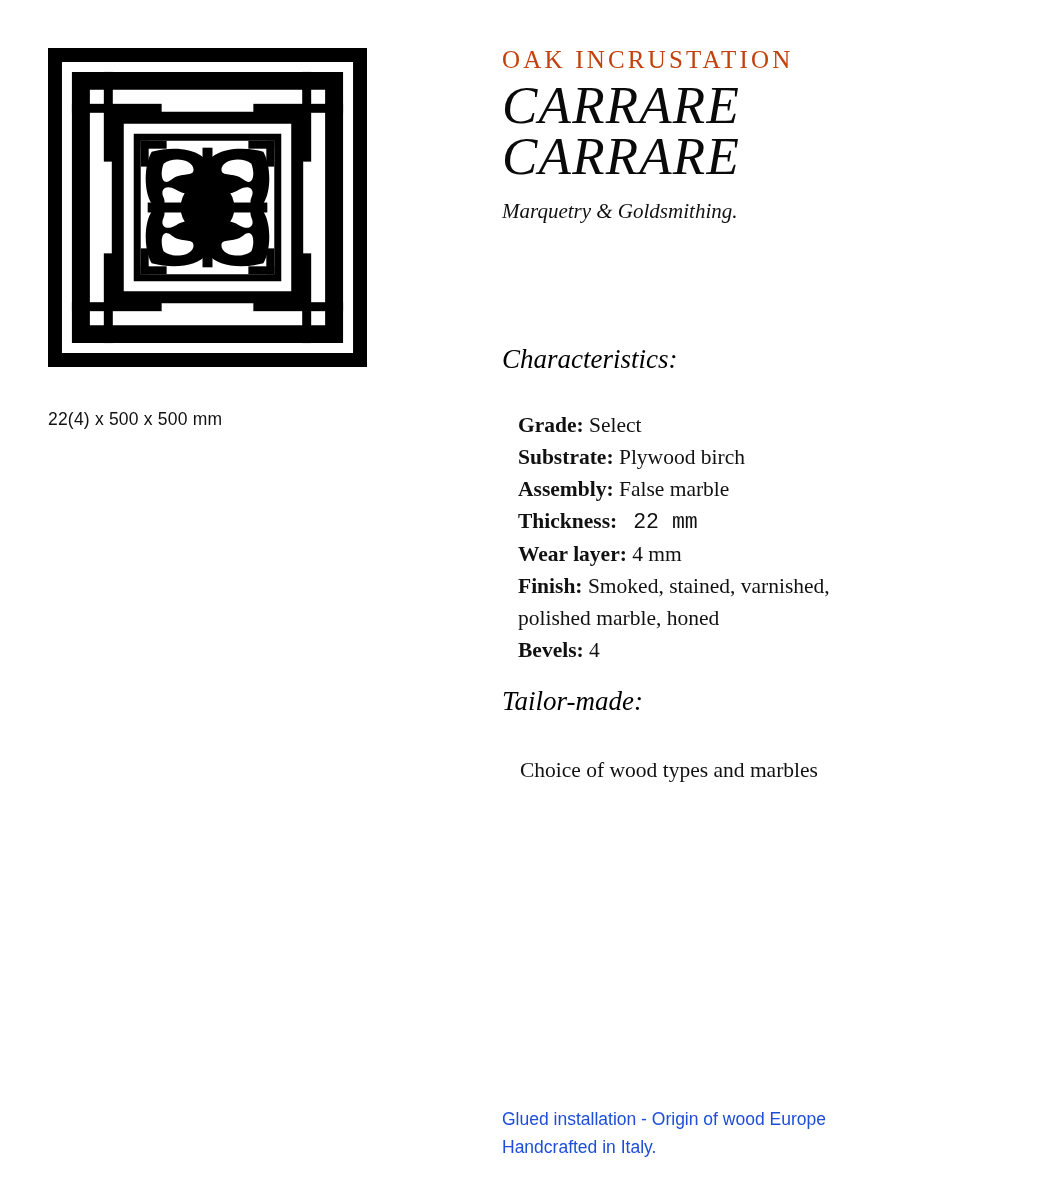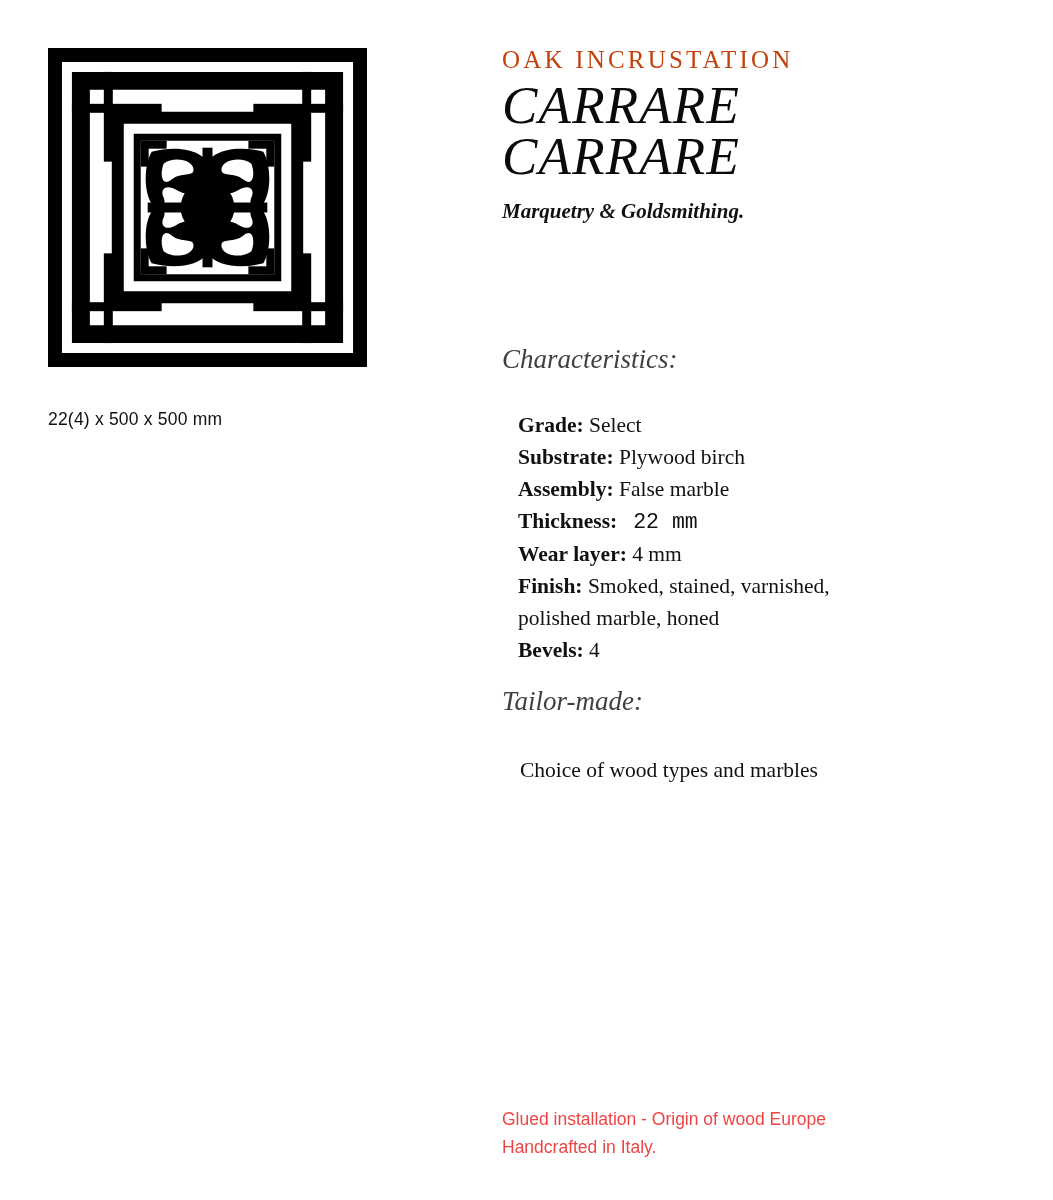--- a/index.html
+++ b/index.html
@@ -63,29 +63,28 @@
     font-weight: 400;
     color: #0a0a0a;
     font-style: italic;
   }
   .subtitle {
     font-family: "Liberation Serif", serif;
     font-style: italic;
     font-size: 21px;
     margin: 16px 0 0 0;
     color: #111111;
-    font-weight: bold;
   }
 
   .section-heading {
     font-family: "Liberation Serif", serif;
     font-style: italic;
     font-size: 27px;
     margin: 0;
-    color: #404040;
+    color: #000000;
   }
   .char-heading {
     position: absolute;
     left: 0;
     top: 298px;
   }
 
   .spec-list {
     position: absolute;
     left: 16px;
@@ -123,21 +122,21 @@
   }
 
   .footer {
     position: absolute;
     left: 502px;
     top: 1105px;
     width: 470px;
     font-family: "Liberation Sans", sans-serif;
     font-size: 17.5px;
     line-height: 28px;
-    color: #ef4444;
+    color: #1d4ed8;
   }
 </style>
 </head>
 <body>
 
 <div class="left-col">
 
   <svg class="pattern-tile" viewBox="0 0 320 320" xmlns="http://www.w3.org/2000/svg">
     <rect x="0" y="0" width="320" height="320" fill="#ffffff"></rect>
 

